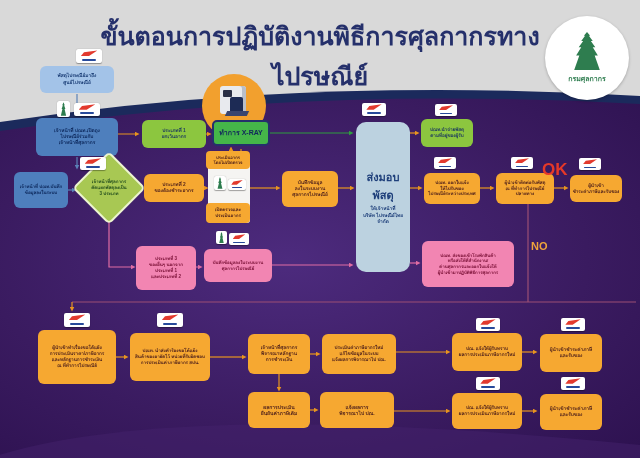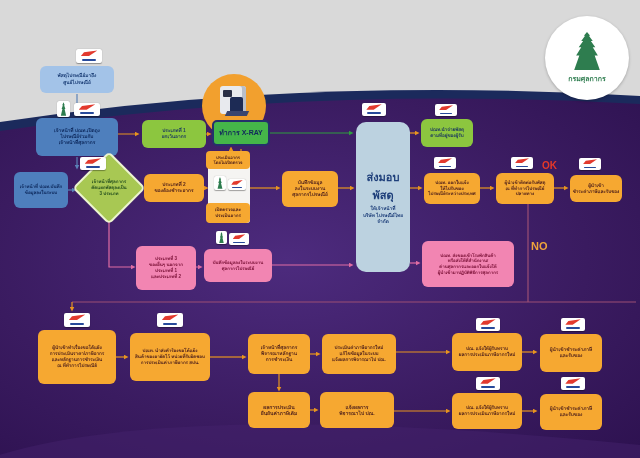--- a/index.html
+++ b/index.html
@@ -53,21 +53,21 @@
   
   .xcircle{position:absolute;left:202px;top:74px;width:64px;height:64px;background:#f2a02e;border-radius:50%;z-index:1;}
   .xmachine{position:absolute;left:216px;top:84px;width:36px;height:36px;z-index:2;}
   .xmachine .mbody{position:absolute;left:4px;top:2px;width:26px;height:28px;background:#e8eaee;
                    border-radius:3px;box-shadow:inset -4px 0 0 #b9bfca;}
   .xmachine .mscreen{position:absolute;left:7px;top:6px;width:9px;height:7px;background:#2a2f45;border-radius:1px;}
   .xmachine .mtunnel{position:absolute;left:14px;top:13px;width:13px;height:15px;background:#1d2b55;border-radius:2px 2px 0 0;}
   .xmachine .mbelt{position:absolute;left:10px;top:27px;width:22px;height:5px;background:#39456e;transform:skewX(-25deg);}
   
   .flabel{position:absolute;font-weight:bold;z-index:2;}
-  .ok{left:542px;top:160px;font-size:10px;color:#e53828;}
+  .ok{left:542px;top:160px;font-size:17px;color:#e53828;}
   .no{left:531px;top:240px;font-size:11px;color:#f0a43c;}
   .caption{left:230px;top:287px;width:310px;text-align:center;font-size:8.5px;color:#f3b23a;}
 </style>
 </head>
 <body>
 
 <div id="stage">
 
   <svg class="bgsvg" width="640" height="458" viewBox="0 0 640 458">
     <defs>
@@ -127,20 +127,21 @@
       <path d="M310,354 H316" stroke="#e8941f" marker-end="url(#mo)"></path>
       <path d="M396,352 H446" stroke="#e8941f" marker-end="url(#mo)"></path>
       <path d="M522,352 H533" stroke="#e8941f" marker-end="url(#mo)"></path>
       <path d="M279,374 V387" stroke="#e8941f" marker-end="url(#mo)"></path>
       <path d="M310,410 H314" stroke="#e8941f" marker-end="url(#mo)"></path>
       <path d="M394,411 H446" stroke="#e8941f" marker-end="url(#mo)"></path>
       <path d="M522,411 H533" stroke="#e8941f" marker-end="url(#mo)"></path>
     </g>
   </svg>
 
+  <div class="title">ขั้นตอนการปฏิบัติงานพิธีการศุลกากรทางไปรษณีย์</div>
   <div class="dept">
     <div class="pag"></div>
     <div class="dlabel">กรมศุลกากร</div>
   </div>
 
   <div class="xcircle"></div>
   <div class="xmachine">
     <div class="mbody"></div>
     <div class="mscreen"></div>
     <div class="mtunnel"></div>

